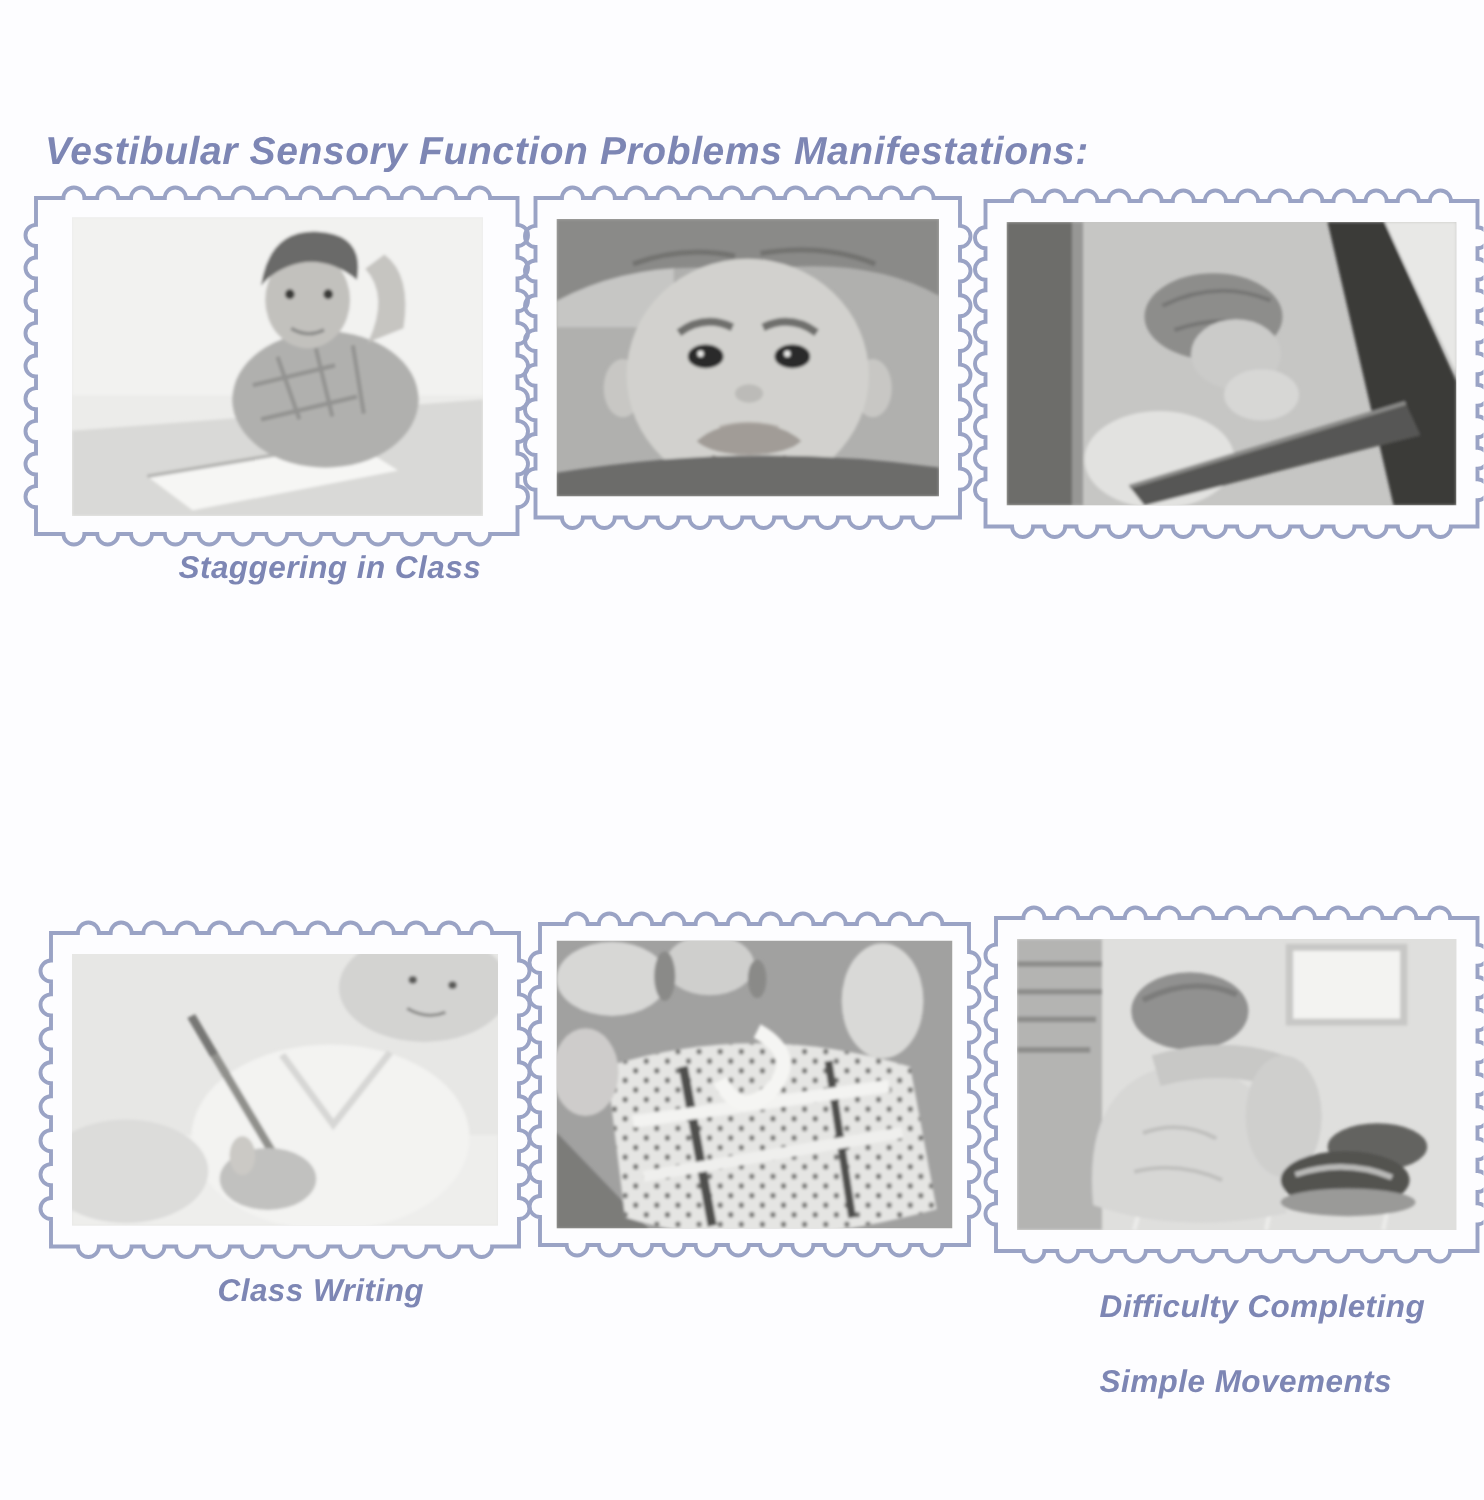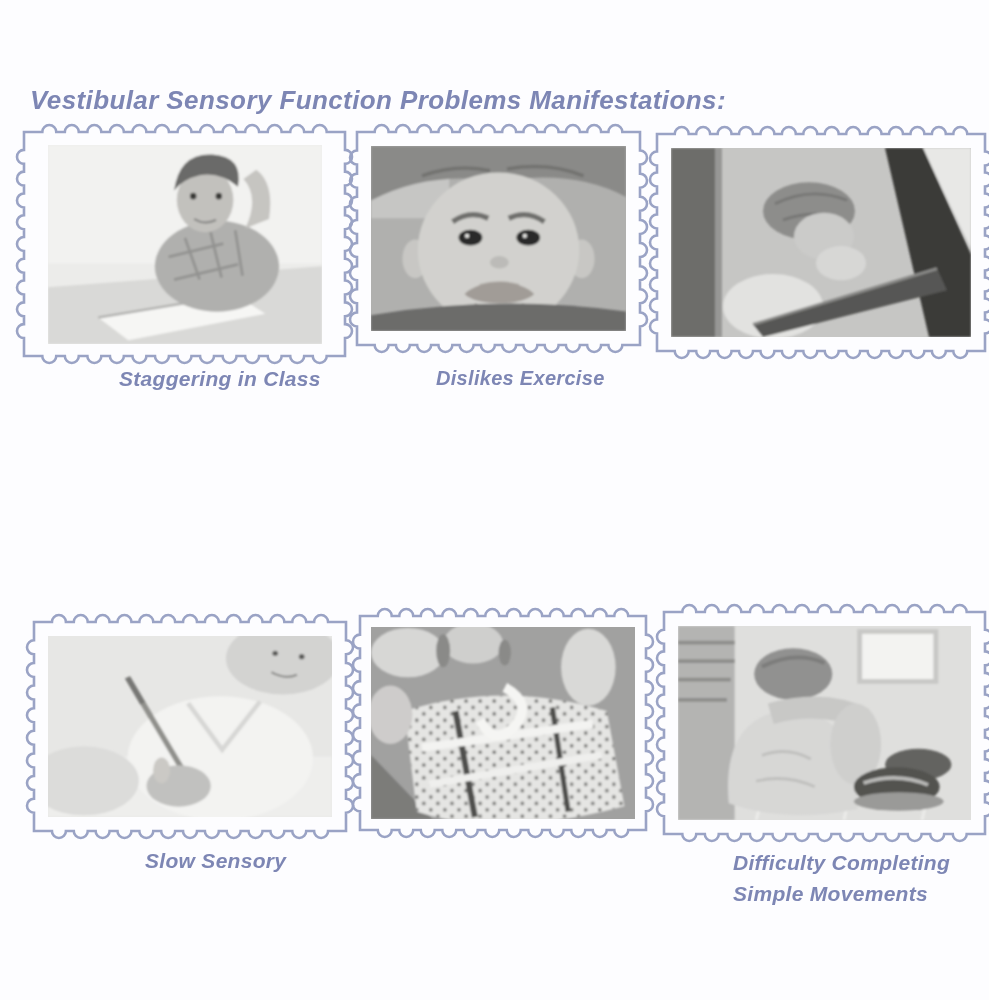--- a/index.html
+++ b/index.html
@@ -124,21 +124,20 @@
           <ellipse cx="170" cy="128" rx="25" ry="19" fill="#d7d7d5"></ellipse>
           <ellipse cx="102" cy="176" rx="50" ry="36" fill="#e2e2e0"></ellipse>
           <polygon points="82,196 266,134 276,158 92,210" fill="#565654"></polygon>
           <path d="M82,196 L266,134" stroke="#8a8a88" stroke-width="3" fill="none"></path>
         </g>
       </svg>
     </div>
   </div>
 
   <div class="caption nowrap" style="left:78px;top:366px">Staggering in Class</div>
-  <div class="caption nowrap" style="left:395px;top:366px;font-size:20px">Dislikes Exercise</div>
 
 
   <div class="stamp" style="left:32px;top:620px;width:316px;height:213px">
     <svg class="stamp-border" viewBox="0 0 316 213">
         <path fill="none" stroke-width="2.6" d="M 2 2 L 19.923076923076923 2 A 7 7 0 0 1 33.92307692307692 2 L 41.76923076923077 2 A 7 7 0 0 1 55.76923076923077 2 L 63.61538461538461 2 A 7 7 0 0 1 77.61538461538461 2 L 85.46153846153847 2 A 7 7 0 0 1 99.46153846153847 2 L 107.3076923076923 2 A 7 7 0 0 1 121.3076923076923 2 L 129.15384615384616 2 A 7 7 0 0 1 143.15384615384616 2 L 151 2 A 7 7 0 0 1 165 2 L 172.84615384615384 2 A 7 7 0 0 1 186.84615384615384 2 L 194.69230769230768 2 A 7 7 0 0 1 208.69230769230768 2 L 216.53846153846155 2 A 7 7 0 0 1 230.53846153846155 2 L 238.3846153846154 2 A 7 7 0 0 1 252.3846153846154 2 L 260.2307692307692 2 A 7 7 0 0 1 274.2307692307692 2 L 282.0769230769231 2 A 7 7 0 0 1 296.0769230769231 2 L 314 2 L 314 20.3125 A 7 7 0 0 1 314 34.3125 L 314 42.9375 A 7 7 0 0 1 314 56.9375 L 314 65.5625 A 7 7 0 0 1 314 79.5625 L 314 88.1875 A 7 7 0 0 1 314 102.1875 L 314 110.8125 A 7 7 0 0 1 314 124.8125 L 314 133.4375 A 7 7 0 0 1 314 147.4375 L 314 156.0625 A 7 7 0 0 1 314 170.0625 L 314 178.6875 A 7 7 0 0 1 314 192.6875 L 314 211 L 296.0769230769231 211 A 7 7 0 0 1 282.0769230769231 211 L 274.2307692307692 211 A 7 7 0 0 1 260.2307692307692 211 L 252.3846153846154 211 A 7 7 0 0 1 238.3846153846154 211 L 230.53846153846155 211 A 7 7 0 0 1 216.53846153846155 211 L 208.69230769230768 211 A 7 7 0 0 1 194.69230769230768 211 L 186.84615384615384 211 A 7 7 0 0 1 172.84615384615384 211 L 165 211 A 7 7 0 0 1 151 211 L 143.15384615384616 211 A 7 7 0 0 1 129.15384615384616 211 L 121.30769230769232 211 A 7 7 0 0 1 107.30769230769232 211 L 99.46153846153845 211 A 7 7 0 0 1 85.46153846153845 211 L 77.61538461538461 211 A 7 7 0 0 1 63.61538461538461 211 L 55.769230769230774 211 A 7 7 0 0 1 41.769230769230774 211 L 33.923076923076906 211 A 7 7 0 0 1 19.923076923076906 211 L 2 211 L 2 192.6875 A 7 7 0 0 1 2 178.6875 L 2 170.0625 A 7 7 0 0 1 2 156.0625 L 2 147.4375 A 7 7 0 0 1 2 133.4375 L 2 124.8125 A 7 7 0 0 1 2 110.8125 L 2 102.1875 A 7 7 0 0 1 2 88.1875 L 2 79.5625 A 7 7 0 0 1 2 65.5625 L 2 56.9375 A 7 7 0 0 1 2 42.9375 L 2 34.3125 A 7 7 0 0 1 2 20.3125 Z" stroke="#9aa3c5"></path>
       </svg>
     <div class="photo">
       <svg viewBox="0 0 300 210" preserveAspectRatio="none">
         <rect width="300" height="210" fill="#e7e7e5"></rect>
         <g filter="url(#soft1)">
@@ -206,17 +205,17 @@
           <ellipse cx="182" cy="128" rx="26" ry="44" fill="#cfcfcd"></ellipse>
           <ellipse cx="246" cy="150" rx="34" ry="17" fill="#636360"></ellipse>
           <ellipse cx="224" cy="174" rx="44" ry="21" fill="#52524f"></ellipse>
           <ellipse cx="226" cy="190" rx="46" ry="10" fill="#9a9a98"></ellipse>
           <path d="M190,170 q34,-12 66,2" stroke="#b9b9b7" stroke-width="4" fill="none"></path>
         </g>
       </svg>
     </div>
   </div>
 
-  <div class="caption nowrap" style="left:104px;top:848px">Slow Sensory</div>
-  <div class="caption" style="left:692px;top:847px;line-height:31px">Difficulty Completing
+  <div class="caption nowrap" style="left:104px;top:848px">Class Writing</div>
+  <div class="caption" style="left:692px;top:847px;line-height:50px">Difficulty Completing
 Simple Movements</div>
 
 </div>
 
 </body></html>

